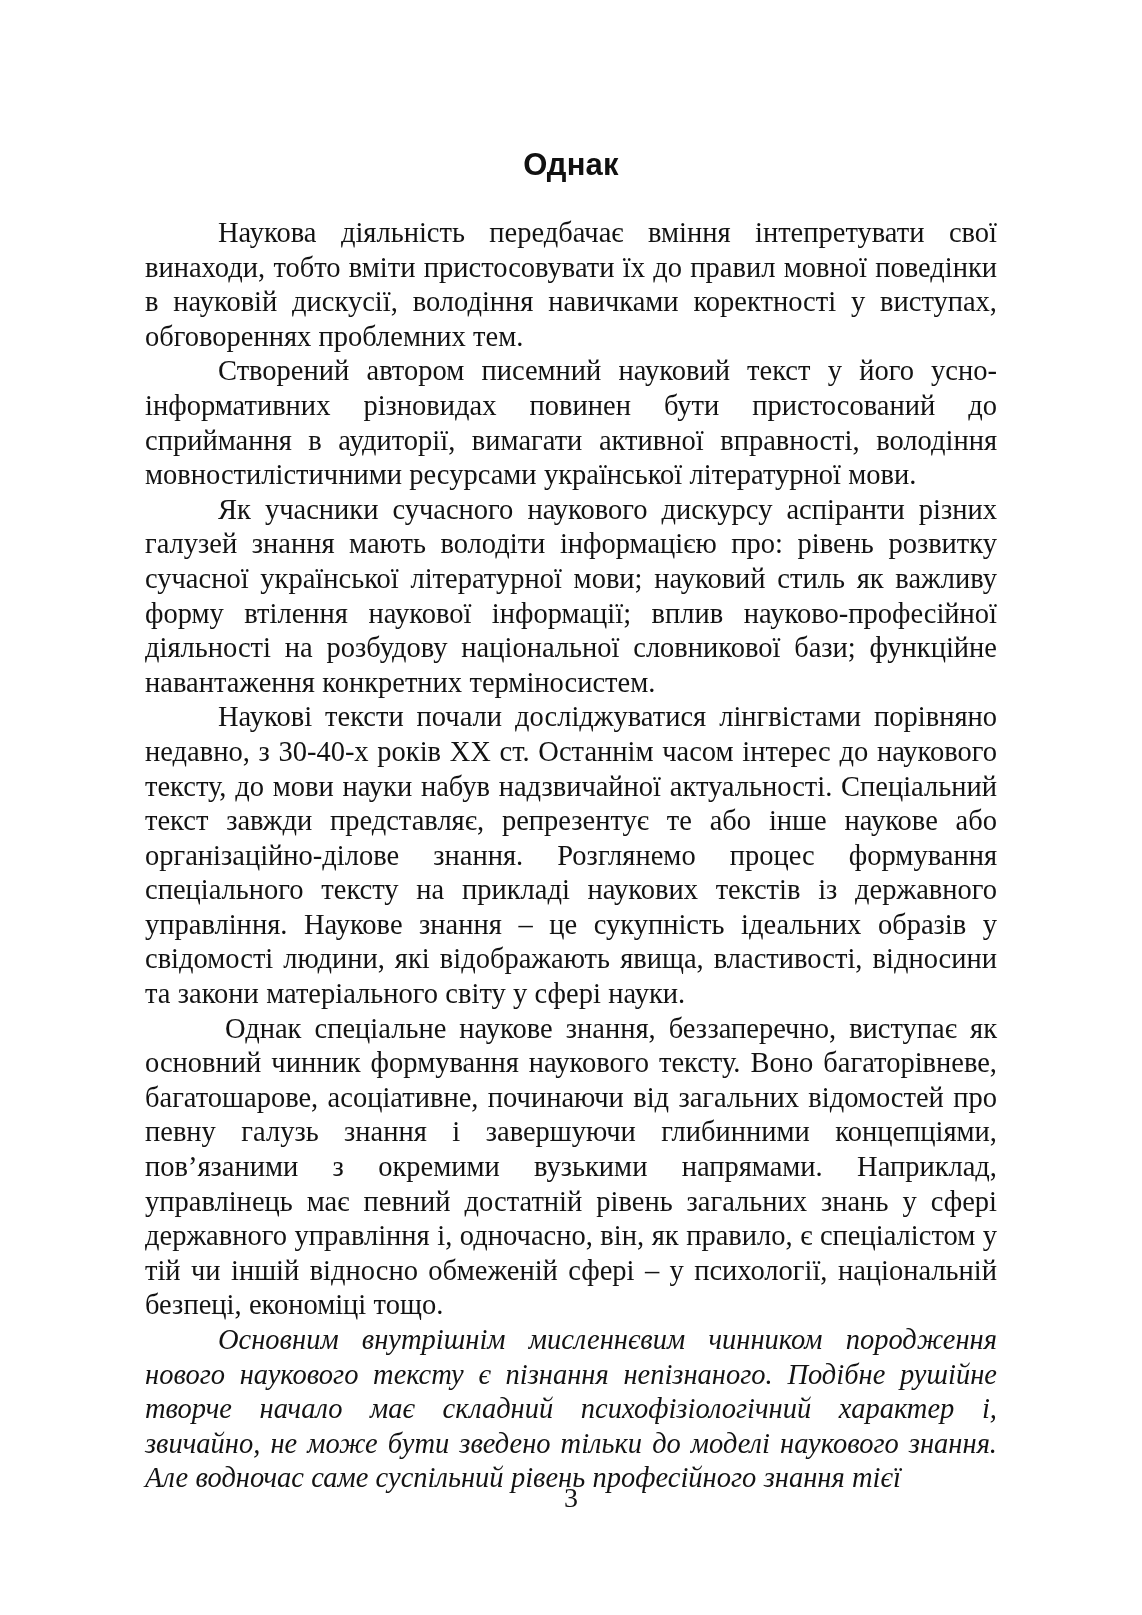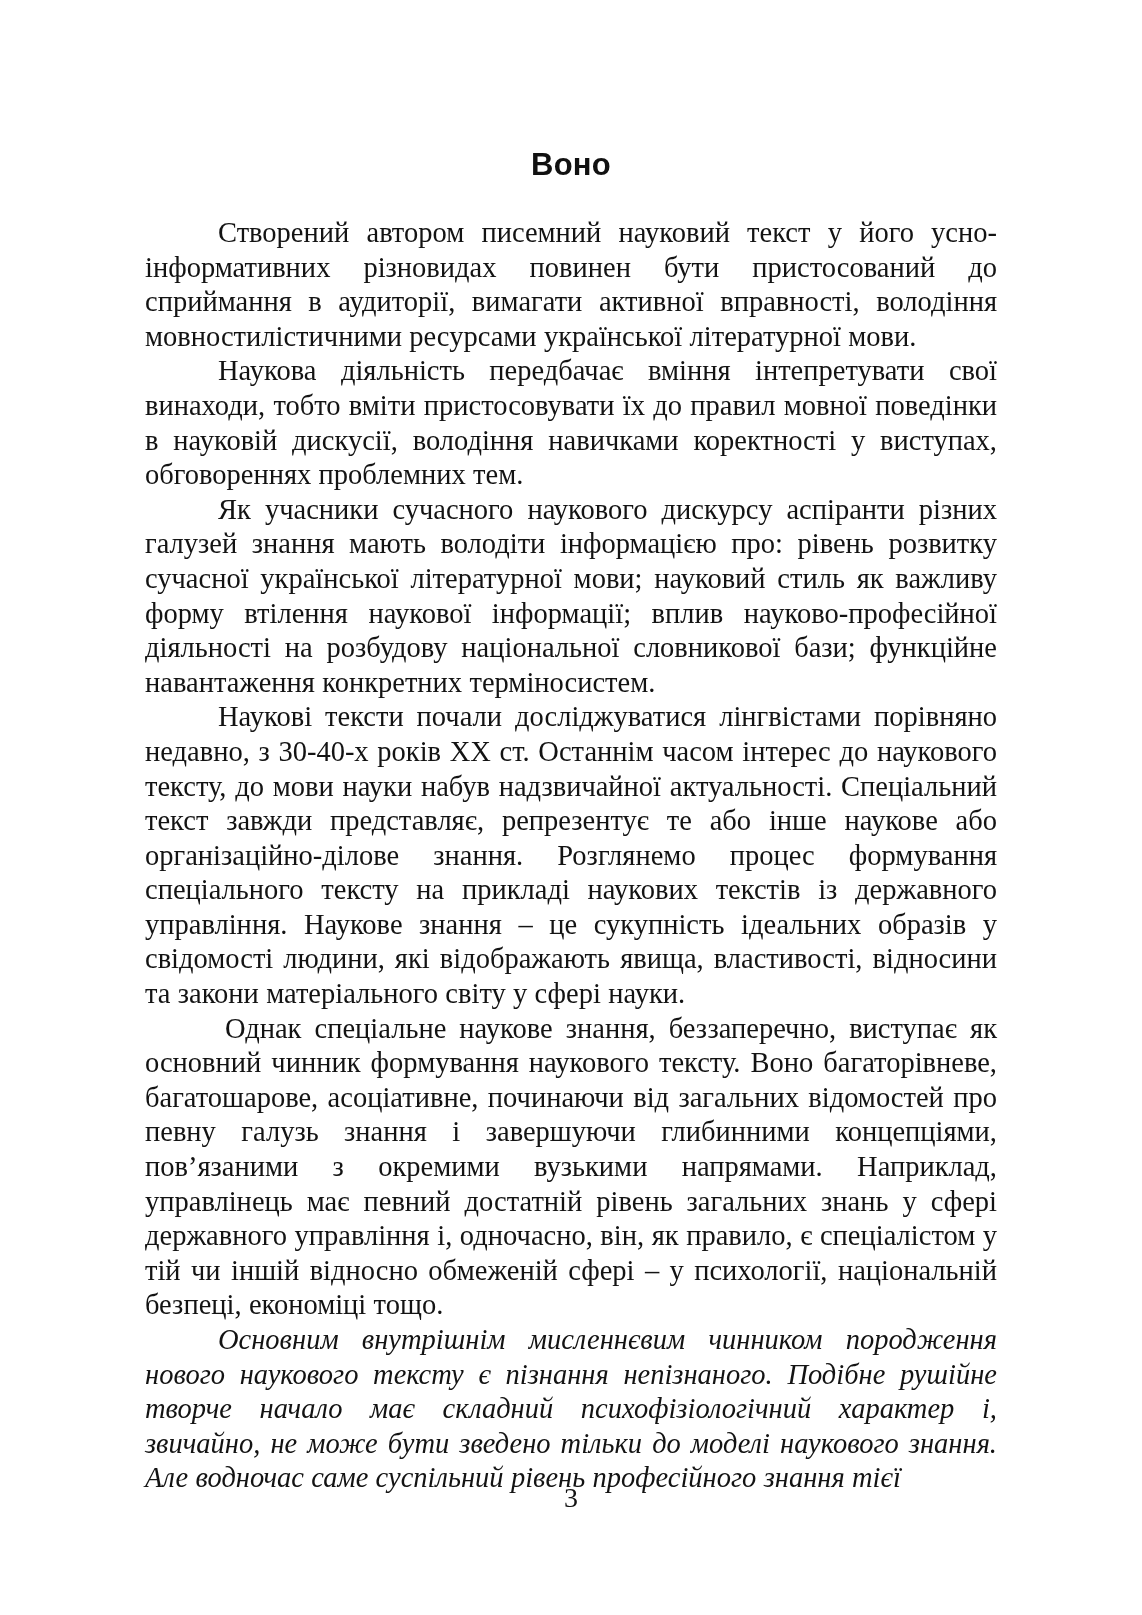--- a/index.html
+++ b/index.html
@@ -69,25 +69,25 @@
     line-height: 1;
   }
 </style>
 </head>
 <body>
 
 <div class="page">
 
   <div class="content">
 
-    <h1 class="doc-title">Воно</h1>
+    <h1 class="doc-title">Однак</h1>
 
     <div class="body-text">
+      <p class="para">Наукова діяльність передбачає вміння інтепретувати свої винаходи, тобто вміти пристосовувати їх до правил мовної поведінки в науковій дискусії, володіння навичками коректності у виступах, обговореннях проблемних тем.</p>
       <p class="para">Створений автором писемний науковий текст у його усно-інформативних різновидах повинен бути пристосований до сприймання в аудиторії, вимагати активної вправності, володіння мовностилістичними ресурсами української літературної мови.</p>
-      <p class="para">Наукова діяльність передбачає вміння інтепретувати свої винаходи, тобто вміти пристосовувати їх до правил мовної поведінки в науковій дискусії, володіння навичками коректності у виступах, обговореннях проблемних тем.</p>
       <p class="para">Як учасники сучасного наукового дискурсу аспіранти різних галузей знання мають володіти інформацією про: рівень розвитку сучасної української літературної мови; науковий стиль як важливу форму втілення наукової інформації; вплив науково-професійної діяльності на розбудову національної словникової бази; функційне навантаження конкретних терміносистем.</p>
       <p class="para">Наукові тексти почали досліджуватися лінгвістами порівняно недавно, з 30-40-х років XX ст. Останнім часом інтерес до наукового тексту, до мови науки набув надзвичайної актуальності. Спеціальний текст завжди представляє, репрезентує те або інше наукове або організаційно-ділове знання. Розглянемо процес формування спеціального тексту на прикладі наукових текстів із державного управління. Наукове знання – це сукупність ідеальних образів у свідомості людини, які відображають явища, властивості, відносини та закони матеріального світу у сфері науки.</p>
       <p class="para wide-indent">Однак спеціальне наукове знання, беззаперечно, виступає як основний чинник формування наукового тексту. Воно багаторівневе, багатошарове, асоціативне, починаючи від загальних відомостей про певну галузь знання і завершуючи глибинними концепціями, пов’язаними з окремими вузькими напрямами. Наприклад, управлінець має певний достатній рівень загальних знань у сфері державного управління і, одночасно, він, як правило, є спеціалістом у тій чи іншій відносно обмеженій сфері – у психології, національній безпеці, економіці тощо.</p>
       <p class="para">Основним внутрішнім мисленнєвим чинником породження нового наукового тексту є пізнання непізнаного. Подібне рушійне творче начало має складний психофізіологічний характер і, звичайно, не може бути зведено тільки до моделі наукового знання. Але водночас саме суспільний рівень професійного знання тієї</p>
     </div>
 
   </div>
 
   <div class="page-number">3</div>
 

